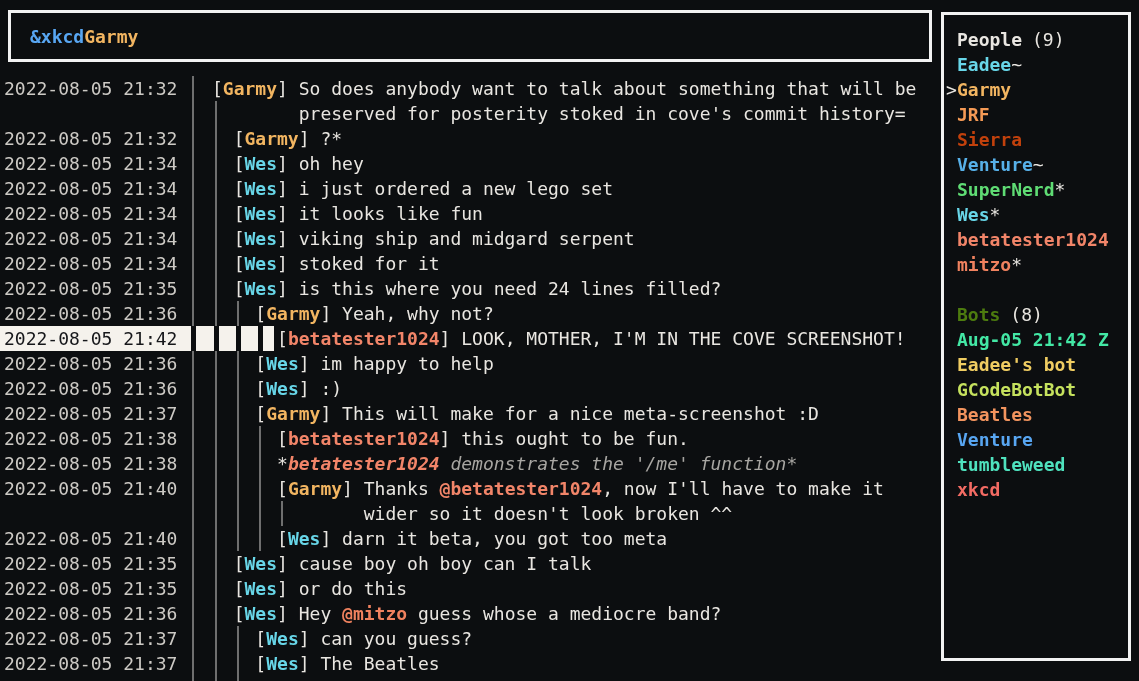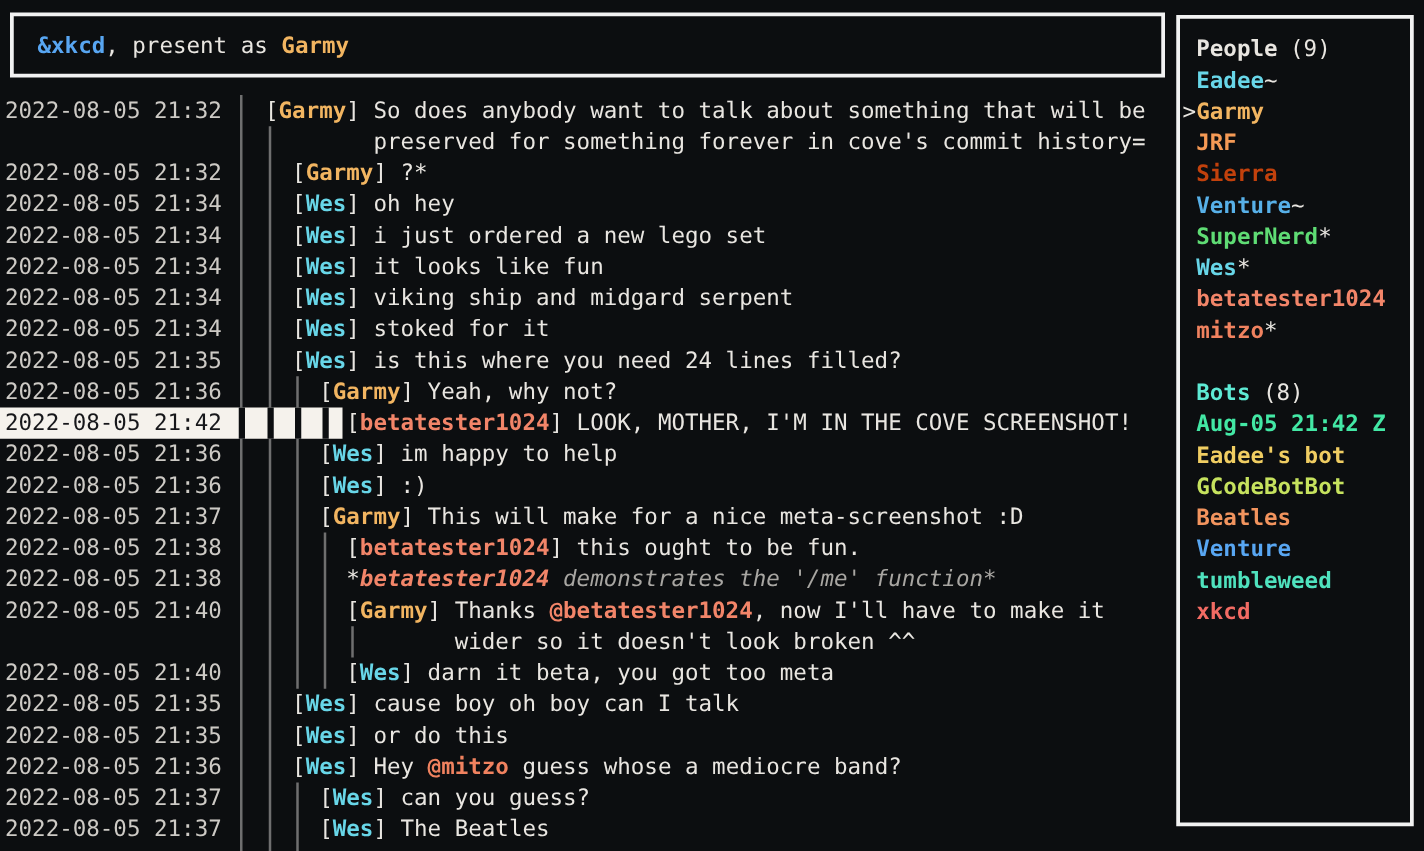--- a/index.html
+++ b/index.html
@@ -28,36 +28,36 @@
   }
   .side-row{position:relative;height:25px;white-space:pre;}
   .side-title .cnt{margin-left:10px;}
   .cursor{position:absolute;left:-11px;top:0;font-weight:normal;}
 </style>
 </head>
 <body>
 
 <div class="screen">
 
-  <div class="hdr"><span class="b" style="color: rgb(88, 166, 242);">&amp;xkcd</span><span style="color: rgb(233, 230, 225);">, present as </span><span class="b" style="color: rgb(242, 181, 97);">Garmy</span></div>
+  <div class="hdr"><span class="b" style="color: rgb(88, 166, 242);">&amp;xkcd</span><span class="b" style="color: rgb(242, 181, 97);">Garmy</span></div>
 
   <div class="chat" id="chat">
       <div class="tl" style="left: 192px; top: 0px; height: 605px;"></div>
       <div class="tl" style="left: 215px; top: 25px; height: 580px;"></div>
       <div class="tl" style="left: 237px; top: 225px; height: 250px;"></div>
       <div class="tl" style="left: 259px; top: 350px; height: 125px;"></div>
       <div class="tl" style="left: 281px; top: 425px; height: 25px;"></div>
       <div class="tl" style="left: 237px; top: 550px; height: 55px;"></div>
       <div class="hl-band" style="top: 250px; width: 274px; background: rgb(245, 242, 236);"></div>
       <div class="hl-bar" style="top: 250px; left: 191px; width: 5px; background: rgb(12, 14, 16);"></div>
       <div class="hl-bar" style="top: 250px; left: 214px; width: 5px; background: rgb(12, 14, 16);"></div>
       <div class="hl-bar" style="top: 250px; left: 236px; width: 5px; background: rgb(12, 14, 16);"></div>
       <div class="hl-bar" style="top: 250px; left: 258px; width: 5px; background: rgb(12, 14, 16);"></div>
       <div class="row" style="top: 0px;"><span class="ts" style="color: rgb(205, 202, 197);">2022-08-05 21:32</span><span class="msg" style="left: 212px;"><span style="color: rgb(233, 230, 225);">[</span><span style="color: rgb(242, 181, 97); font-weight: bold;">Garmy</span><span style="color: rgb(233, 230, 225);">] </span><span style="color: rgb(233, 230, 225);">So does anybody want to talk about something that will be</span></span></div>
-      <div class="row" style="top: 25px;"><span class="msg" style="left: 298.72px;"><span style="color: rgb(233, 230, 225);">preserved for something forever in cove's commit history=</span></span></div>
+      <div class="row" style="top: 25px;"><span class="msg" style="left: 298.72px;"><span style="color: rgb(233, 230, 225);">preserved for posterity stoked in cove's commit history=</span></span></div>
       <div class="row" style="top: 50px;"><span class="ts" style="color: rgb(205, 202, 197);">2022-08-05 21:32</span><span class="msg" style="left: 233.68px;"><span style="color: rgb(233, 230, 225);">[</span><span style="color: rgb(242, 181, 97); font-weight: bold;">Garmy</span><span style="color: rgb(233, 230, 225);">] </span><span style="color: rgb(233, 230, 225);">?*</span></span></div>
       <div class="row" style="top: 75px;"><span class="ts" style="color: rgb(205, 202, 197);">2022-08-05 21:34</span><span class="msg" style="left: 233.68px;"><span style="color: rgb(233, 230, 225);">[</span><span style="color: rgb(104, 214, 232); font-weight: bold;">Wes</span><span style="color: rgb(233, 230, 225);">] </span><span style="color: rgb(233, 230, 225);">oh hey</span></span></div>
       <div class="row" style="top: 100px;"><span class="ts" style="color: rgb(205, 202, 197);">2022-08-05 21:34</span><span class="msg" style="left: 233.68px;"><span style="color: rgb(233, 230, 225);">[</span><span style="color: rgb(104, 214, 232); font-weight: bold;">Wes</span><span style="color: rgb(233, 230, 225);">] </span><span style="color: rgb(233, 230, 225);">i just ordered a new lego set</span></span></div>
       <div class="row" style="top: 125px;"><span class="ts" style="color: rgb(205, 202, 197);">2022-08-05 21:34</span><span class="msg" style="left: 233.68px;"><span style="color: rgb(233, 230, 225);">[</span><span style="color: rgb(104, 214, 232); font-weight: bold;">Wes</span><span style="color: rgb(233, 230, 225);">] </span><span style="color: rgb(233, 230, 225);">it looks like fun</span></span></div>
       <div class="row" style="top: 150px;"><span class="ts" style="color: rgb(205, 202, 197);">2022-08-05 21:34</span><span class="msg" style="left: 233.68px;"><span style="color: rgb(233, 230, 225);">[</span><span style="color: rgb(104, 214, 232); font-weight: bold;">Wes</span><span style="color: rgb(233, 230, 225);">] </span><span style="color: rgb(233, 230, 225);">viking ship and midgard serpent</span></span></div>
       <div class="row" style="top: 175px;"><span class="ts" style="color: rgb(205, 202, 197);">2022-08-05 21:34</span><span class="msg" style="left: 233.68px;"><span style="color: rgb(233, 230, 225);">[</span><span style="color: rgb(104, 214, 232); font-weight: bold;">Wes</span><span style="color: rgb(233, 230, 225);">] </span><span style="color: rgb(233, 230, 225);">stoked for it</span></span></div>
       <div class="row" style="top: 200px;"><span class="ts" style="color: rgb(205, 202, 197);">2022-08-05 21:35</span><span class="msg" style="left: 233.68px;"><span style="color: rgb(233, 230, 225);">[</span><span style="color: rgb(104, 214, 232); font-weight: bold;">Wes</span><span style="color: rgb(233, 230, 225);">] </span><span style="color: rgb(233, 230, 225);">is this where you need 24 lines filled?</span></span></div>
       <div class="row" style="top: 225px;"><span class="ts" style="color: rgb(205, 202, 197);">2022-08-05 21:36</span><span class="msg" style="left: 255.36px;"><span style="color: rgb(233, 230, 225);">[</span><span style="color: rgb(242, 181, 97); font-weight: bold;">Garmy</span><span style="color: rgb(233, 230, 225);">] </span><span style="color: rgb(233, 230, 225);">Yeah, why not?</span></span></div>
       <div class="row" style="top: 250px;"><span class="ts" style="color: rgb(22, 23, 26);">2022-08-05 21:42</span><span class="msg" style="left: 277.04px;"><span style="color: rgb(233, 230, 225);">[</span><span style="color: rgb(242, 133, 105); font-weight: bold;">betatester1024</span><span style="color: rgb(233, 230, 225);">] </span><span style="color: rgb(233, 230, 225);">LOOK, MOTHER, I'M IN THE COVE SCREENSHOT!</span></span></div>
       <div class="row" style="top: 275px;"><span class="ts" style="color: rgb(205, 202, 197);">2022-08-05 21:36</span><span class="msg" style="left: 255.36px;"><span style="color: rgb(233, 230, 225);">[</span><span style="color: rgb(104, 214, 232); font-weight: bold;">Wes</span><span style="color: rgb(233, 230, 225);">] </span><span style="color: rgb(233, 230, 225);">im happy to help</span></span></div>
@@ -82,21 +82,21 @@
         <div class="side-row"><span class="cursor" style="color: rgb(233, 230, 225);">&gt;</span><span class="b" style="color: rgb(242, 181, 97);">Garmy</span></div>
         <div class="side-row"><span class="b" style="color: rgb(245, 154, 85);">JRF</span></div>
         <div class="side-row"><span class="b" style="color: #c2410c;">Sierra</span></div>
         <div class="side-row"><span class="b" style="color: rgb(87, 176, 232);">Venture</span><span style="color: rgb(233, 230, 225);">~</span></div>
         <div class="side-row"><span class="b" style="color: rgb(95, 220, 116);">SuperNerd</span><span style="color: rgb(233, 230, 225);">*</span></div>
         <div class="side-row"><span class="b" style="color: rgb(104, 214, 232);">Wes</span><span style="color: rgb(233, 230, 225);">*</span></div>
         <div class="side-row"><span class="b" style="color: rgb(242, 133, 105);">betatester1024</span></div>
         <div class="side-row"><span class="b" style="color: rgb(240, 130, 95);">mitzo</span><span style="color: rgb(233, 230, 225);">*</span></div>
       </div>
     <div class="side-row"></div>
-    <div class="side-row side-title"><span class="b" style="color: #5eead4;">Bots</span><span class="cnt" style="color: rgb(233, 230, 225);">(8)</span></div>
+    <div class="side-row side-title"><span class="b" style="color: #4d7c0f;">Bots</span><span class="cnt" style="color: rgb(233, 230, 225);">(8)</span></div>
     <div id="bots">
         <div class="side-row"><span class="b" style="color: rgb(67, 232, 165);">Aug-05 21:42 Z</span></div>
         <div class="side-row"><span class="b" style="color: rgb(240, 205, 98);">Eadee's bot</span></div>
         <div class="side-row"><span class="b" style="color: rgb(198, 226, 94);">GCodeBotBot</span></div>
         <div class="side-row"><span class="b" style="color: rgb(242, 148, 94);">Beatles</span></div>
         <div class="side-row"><span class="b" style="color: rgb(88, 166, 242);">Venture</span></div>
         <div class="side-row"><span class="b" style="color: rgb(79, 226, 190);">tumbleweed</span></div>
         <div class="side-row"><span class="b" style="color: rgb(242, 107, 99);">xkcd</span></div>
       </div>
   </div>

